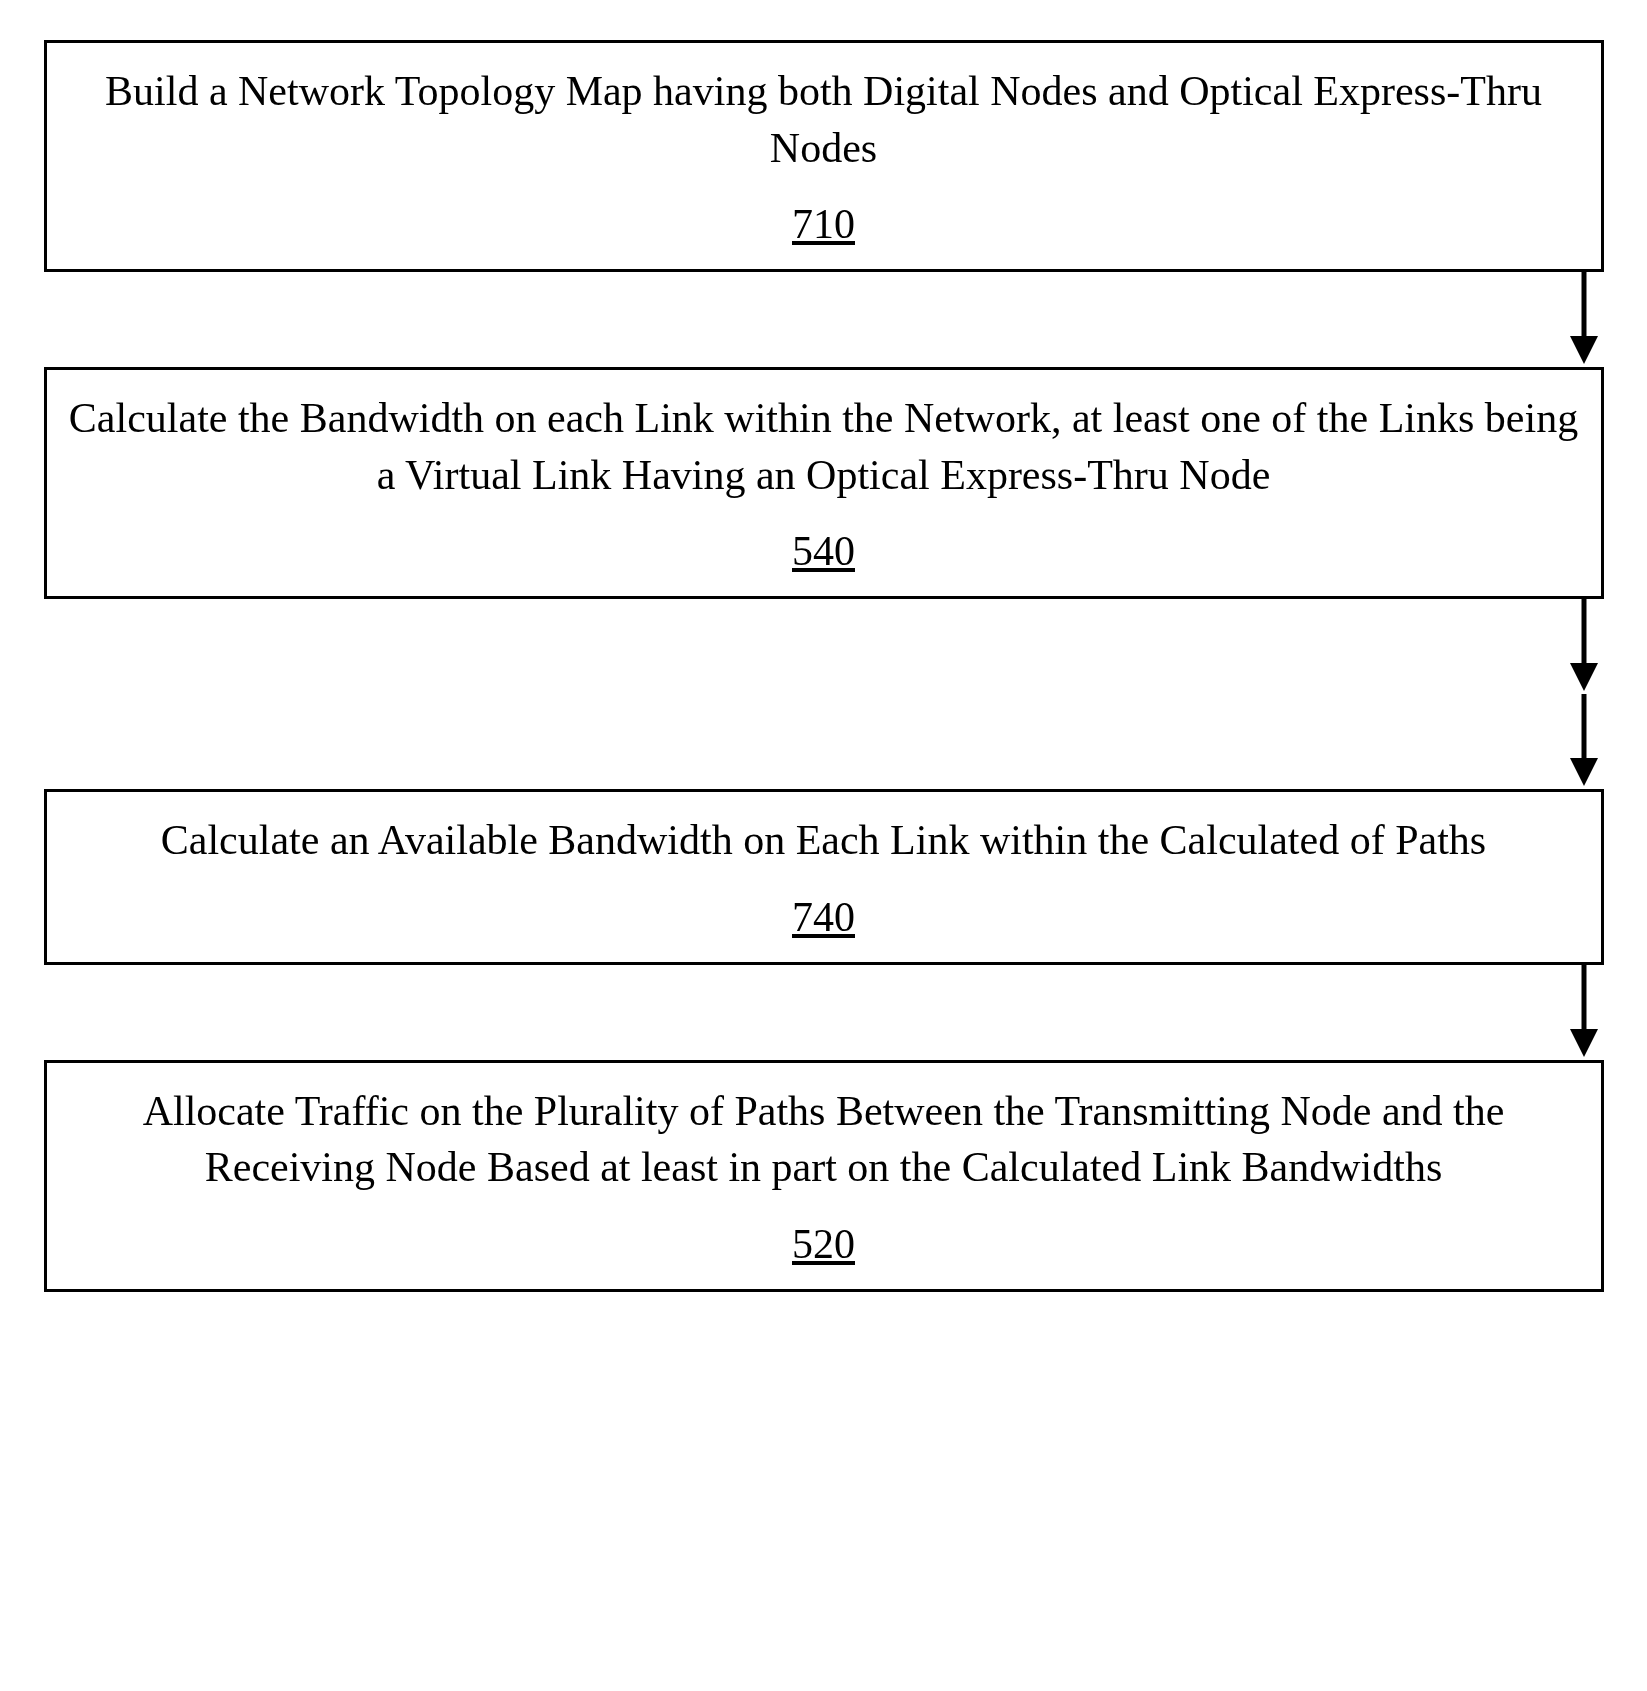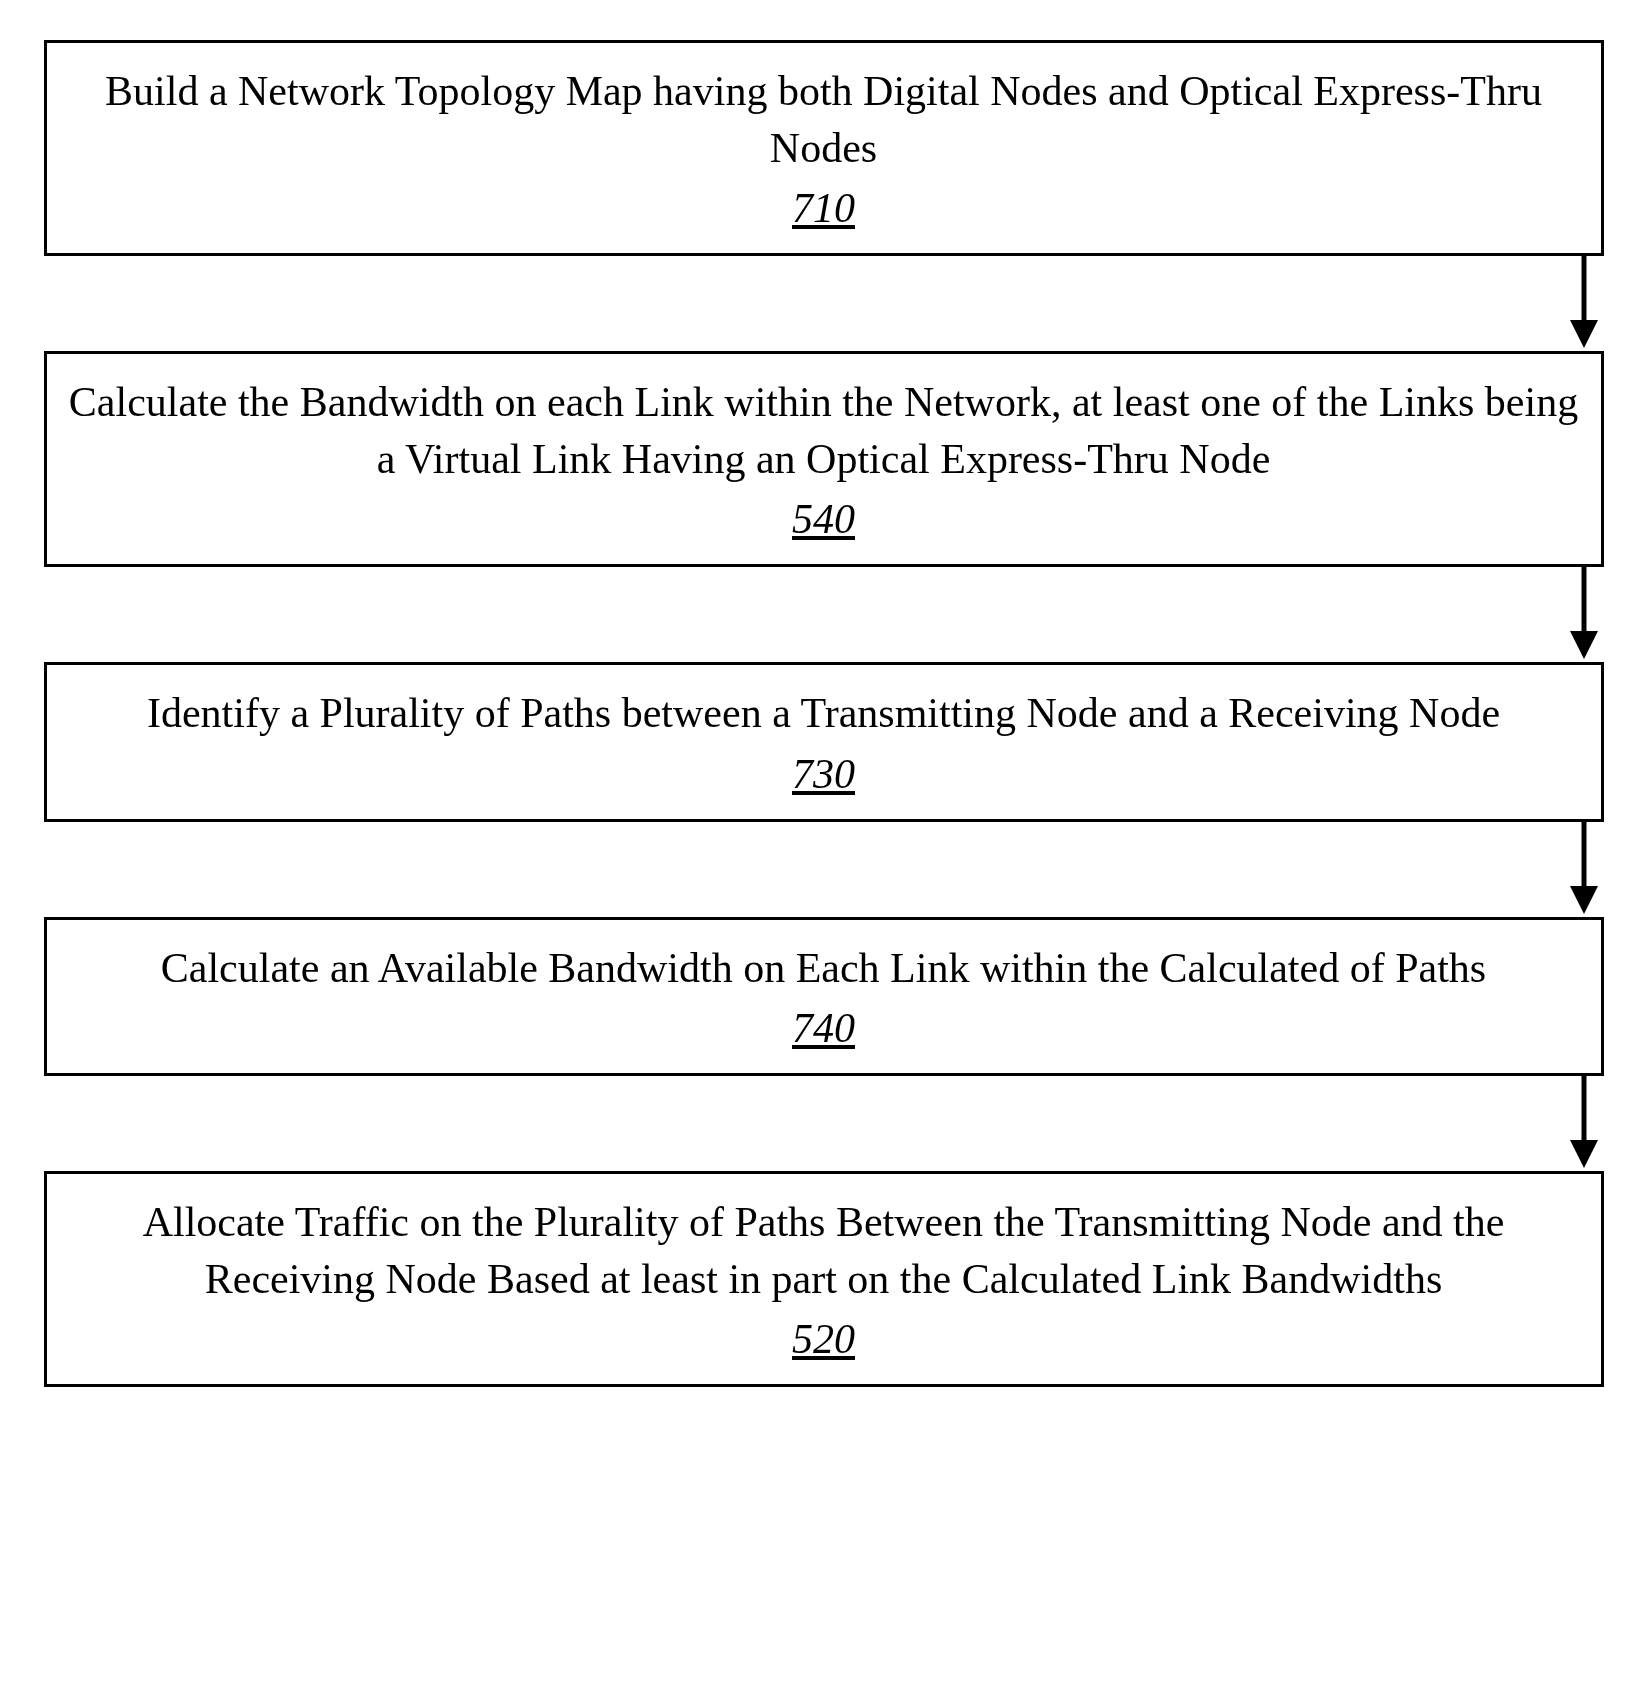--- a/index.html
+++ b/index.html
@@ -25,22 +25,21 @@
       background: #fff;
       width: 100%;
       padding: 20px 16px 16px 16px;
       text-align: center;
       font-size: 42px;
       line-height: 1.35;
     }
     .box .ref {
       display: inline-block;
       text-decoration: underline;
-      margin-top: 4px;
-      font-style: italic;
+      margin-top: 20px;
     }
     .arrow {
       height: 95px;
       display: flex;
       justify-content: center;
       align-items: flex-start;
       position: relative;
     }
     .arrow svg {
       display: block;
@@ -68,24 +67,20 @@
     <span class="ref">540</span>
   </div>
 
   <div class="arrow">
     <svg width="40" height="95" viewBox="0 0 40 95">
       <line x1="20" y1="0" x2="20" y2="68" stroke="#000" stroke-width="5"></line>
       <polygon points="20,92 6,64 34,64" fill="#000"></polygon>
     </svg>
   </div>
 
-  <div class="box">
-    <span>Identify a Plurality of Paths between a Transmitting Node and a Receiving Node</span><br>
-    <span class="ref">730</span>
-  </div>
 
   <div class="arrow">
     <svg width="40" height="95" viewBox="0 0 40 95">
       <line x1="20" y1="0" x2="20" y2="68" stroke="#000" stroke-width="5"></line>
       <polygon points="20,92 6,64 34,64" fill="#000"></polygon>
     </svg>
   </div>
 
   <div class="box">
     <span>Calculate an Available Bandwidth on Each Link within the Calculated of Paths</span><br>

